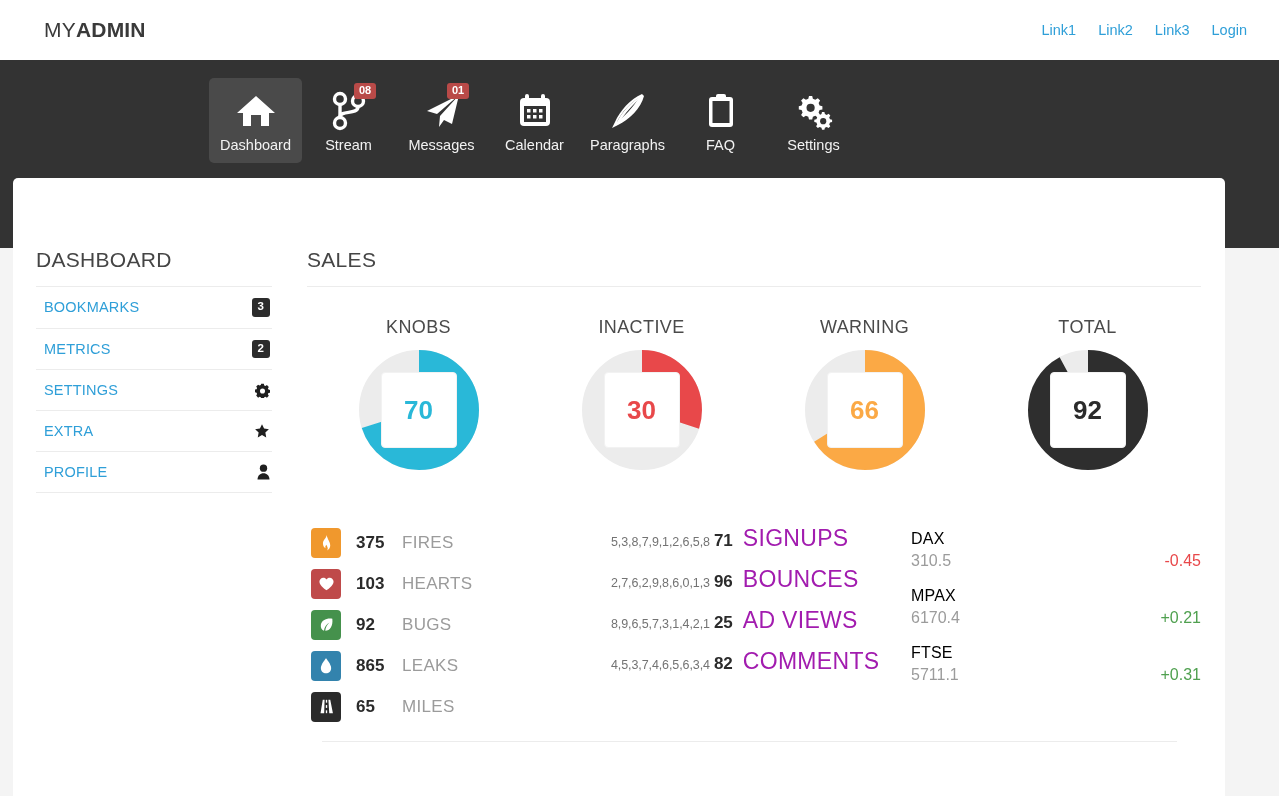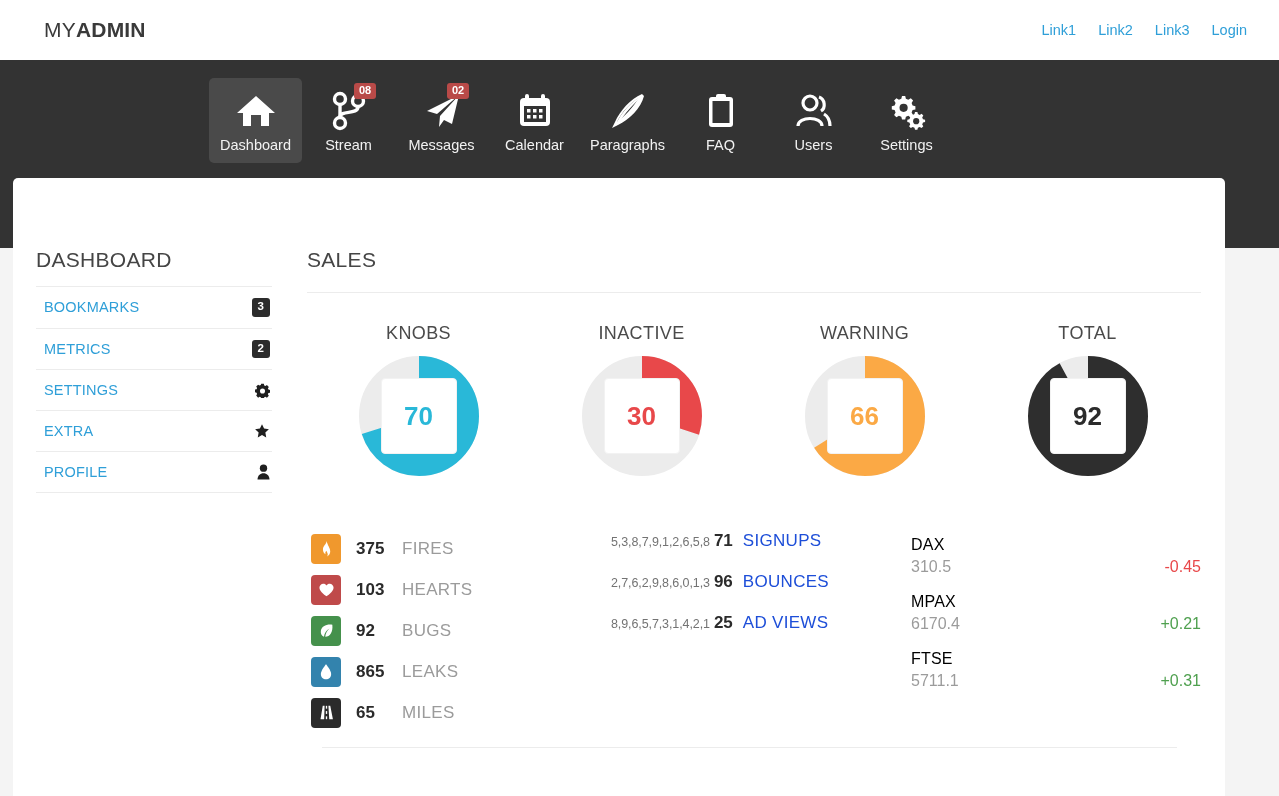--- a/index.html
+++ b/index.html
@@ -81,21 +81,21 @@
     background: #2c2c2c; color: #fff; font-size: 11.5px; font-weight: 700;
     border-radius: 3px; padding: 3px 6px 4px; line-height: 1; min-width: 18px;
     text-align: center;
   }
   .side-icon { color: #222; display: flex; align-items: center; }
 
   
   .main { flex: 1; padding: 0 24px 0 11px; }
   .main-title {
     font-size: 21px; color: #454545; font-weight: 400; letter-spacing: .3px;
-    padding-bottom: 20px; border-bottom: 1px solid #ececec;
+    padding-bottom: 14px; border-bottom: 1px solid #ececec;
   }
 
   .donuts { display: flex; padding: 30px 0 0 0; }
   .donut-cell { width: 223px; display: flex; flex-direction: column; align-items: center; }
   .donut-title { font-size: 18px; color: #4a4a4a; letter-spacing: .4px; margin-bottom: 12px; }
   .donut-wrap { position: relative; width: 120px; height: 120px; }
   .donut-wrap svg { display: block; transform: rotate(-90deg); }
   .donut-hole {
     position: absolute; left: 50%; top: 50%; transform: translate(-50%,-50%);
     width: 76px; height: 76px; border-radius: 4px;
@@ -115,21 +115,21 @@
     width: 30px; height: 30px; border-radius: 4px;
     display: flex; align-items: center; justify-content: center;
     color: #ffffff; margin-right: 15px;
   }
   .stat-num { font-size: 17px; font-weight: 700; color: #2b2b2b; min-width: 46px; }
   .stat-name { font-size: 17px; color: #9b9b9b; letter-spacing: .3px; }
 
   .spark-line { display: flex; align-items: baseline; height: 41px; }
   .spark-data { font-size: 12.5px; color: #737373; letter-spacing: -.1px; text-align: center; }
   .spark-num { font-size: 17px; font-weight: 700; color: #2b2b2b; margin: 0 10px 0 4px; }
-  .spark-name { font-size: 17px; color: #1d4ed8; letter-spacing: .3px; }
+  .spark-name { font-size: 23px; color: #a21caf; letter-spacing: .3px; }
 
   .tick { margin-bottom: 17px; }
   .tick-name { font-size: 16px; color: #000000; letter-spacing: .2px; }
   .tick-row { display: flex; align-items: baseline; margin-top: 4px; }
   .tick-val { font-size: 16px; color: #9b9b9b; }
   .tick-chg { margin-left: auto; font-size: 16px; }
   .chg-up { color: #4fa04f; text-align: right; }
   .chg-down { color: #e8484a; }
 
   .bottom-rule {
@@ -177,21 +177,21 @@
       <div class="navlabel">Stream</div>
     </div>
 
     <div class="navitem">
       <div class="navicon">
         <svg width="42" height="40" viewBox="0 0 42 40">
           <path fill="#fff" d="M38 4 L6 20 L16 23 Z"></path>
           <path fill="#fff" d="M38 4 L19 25 L18 36 L23 29 L31 33 Z"></path>
         </svg>
       </div>
-      <div class="badge">02</div>
+      <div class="badge">01</div>
       <div class="navlabel">Messages</div>
     </div>
 
     <div class="navitem">
       <div class="navicon">
         <svg width="38" height="38" viewBox="0 0 38 38">
           <rect x="4" y="6" width="30" height="28" rx="4" fill="#fff"></rect>
           <rect x="9" y="2" width="4" height="8" rx="2" fill="#fff"></rect>
           <rect x="25" y="2" width="4" height="8" rx="2" fill="#fff"></rect>
           <rect x="8" y="14" width="22" height="16" fill="#333"></rect>
@@ -222,31 +222,20 @@
       <div class="navicon">
         <svg width="36" height="38" viewBox="0 0 36 38">
           <rect x="6" y="5" width="24" height="30" rx="3" fill="#fff"></rect>
           <rect x="9.5" y="9" width="17" height="22" fill="#333"></rect>
           <rect x="13" y="2" width="10" height="7" rx="2" fill="#fff"></rect>
         </svg>
       </div>
       <div class="navlabel">FAQ</div>
     </div>
 
-    <div class="navitem">
-      <div class="navicon">
-        <svg width="40" height="38" viewBox="0 0 40 38">
-          <circle cx="16" cy="11" r="7" fill="none" stroke="#fff" stroke-width="3.2"></circle>
-          <path d="M4 34 C4 24 28 24 28 34" fill="none" stroke="#fff" stroke-width="3.2"></path>
-          <path d="M25 5 C31 7 32 16 27 19" fill="none" stroke="#fff" stroke-width="3.2"></path>
-          <path d="M30 22 C35 25 36 30 36 34" fill="none" stroke="#fff" stroke-width="3.2"></path>
-        </svg>
-      </div>
-      <div class="navlabel">Users</div>
-    </div>
 
     <div class="navitem">
       <div class="navicon">
         <svg width="40" height="38" viewBox="0 0 40 38">
           <g fill="#fff">
             <path d="M15 4 l3.2 0 .7 2.8 2.4 1 2.5-1.5 2.3 2.3 -1.5 2.5 1 2.4 2.8 .7 0 3.2 -2.8 .7 -1 2.4 1.5 2.5 -2.3 2.3 -2.5-1.5 -2.4 1 -.7 2.8 -3.2 0 -.7-2.8 -2.4-1 -2.5 1.5 -2.3-2.3 1.5-2.5 -1-2.4 -2.8-.7 0-3.2 2.8-.7 1-2.4 -1.5-2.5 2.3-2.3 2.5 1.5 2.4-1z"></path>
           </g>
           <circle cx="16.6" cy="15.8" r="4.1" fill="#333"></circle>
           <g fill="#fff">
             <path d="M28 20 l2.4 0 .5 2.1 1.8 .8 1.9-1.1 1.7 1.7 -1.1 1.9 .8 1.8 2.1 .5 0 2.4 -2.1 .5 -.8 1.8 1.1 1.9 -1.7 1.7 -1.9-1.1 -1.8 .8 -.5 2.1 -2.4 0 -.5-2.1 -1.8-.8 -1.9 1.1 -1.7-1.7 1.1-1.9 -.8-1.8 -2.1-.5 0-2.4 2.1-.5 .8-1.8 -1.1-1.9 1.7-1.7 1.9 1.1 1.8-.8z"></path>
@@ -444,20 +433,25 @@
             <span class="spark-num">96</span>
             <span class="spark-name">BOUNCES</span>
           </div>
 
           <div class="spark-line">
             <span class="spark-data">8,9,6,5,7,3,1,4,2,1</span>
             <span class="spark-num">25</span>
             <span class="spark-name">AD VIEWS</span>
           </div>
 
+          <div class="spark-line">
+            <span class="spark-data">4,5,3,7,4,6,5,6,3,4</span>
+            <span class="spark-num">82</span>
+            <span class="spark-name">COMMENTS</span>
+          </div>
 
         </div>
 
         <div class="col-c">
 
           <div class="tick">
             <div class="tick-name">DAX</div>
             <div class="tick-row">
               <span class="tick-val">310.5</span>
               <span class="tick-chg chg-down">-0.45</span>

